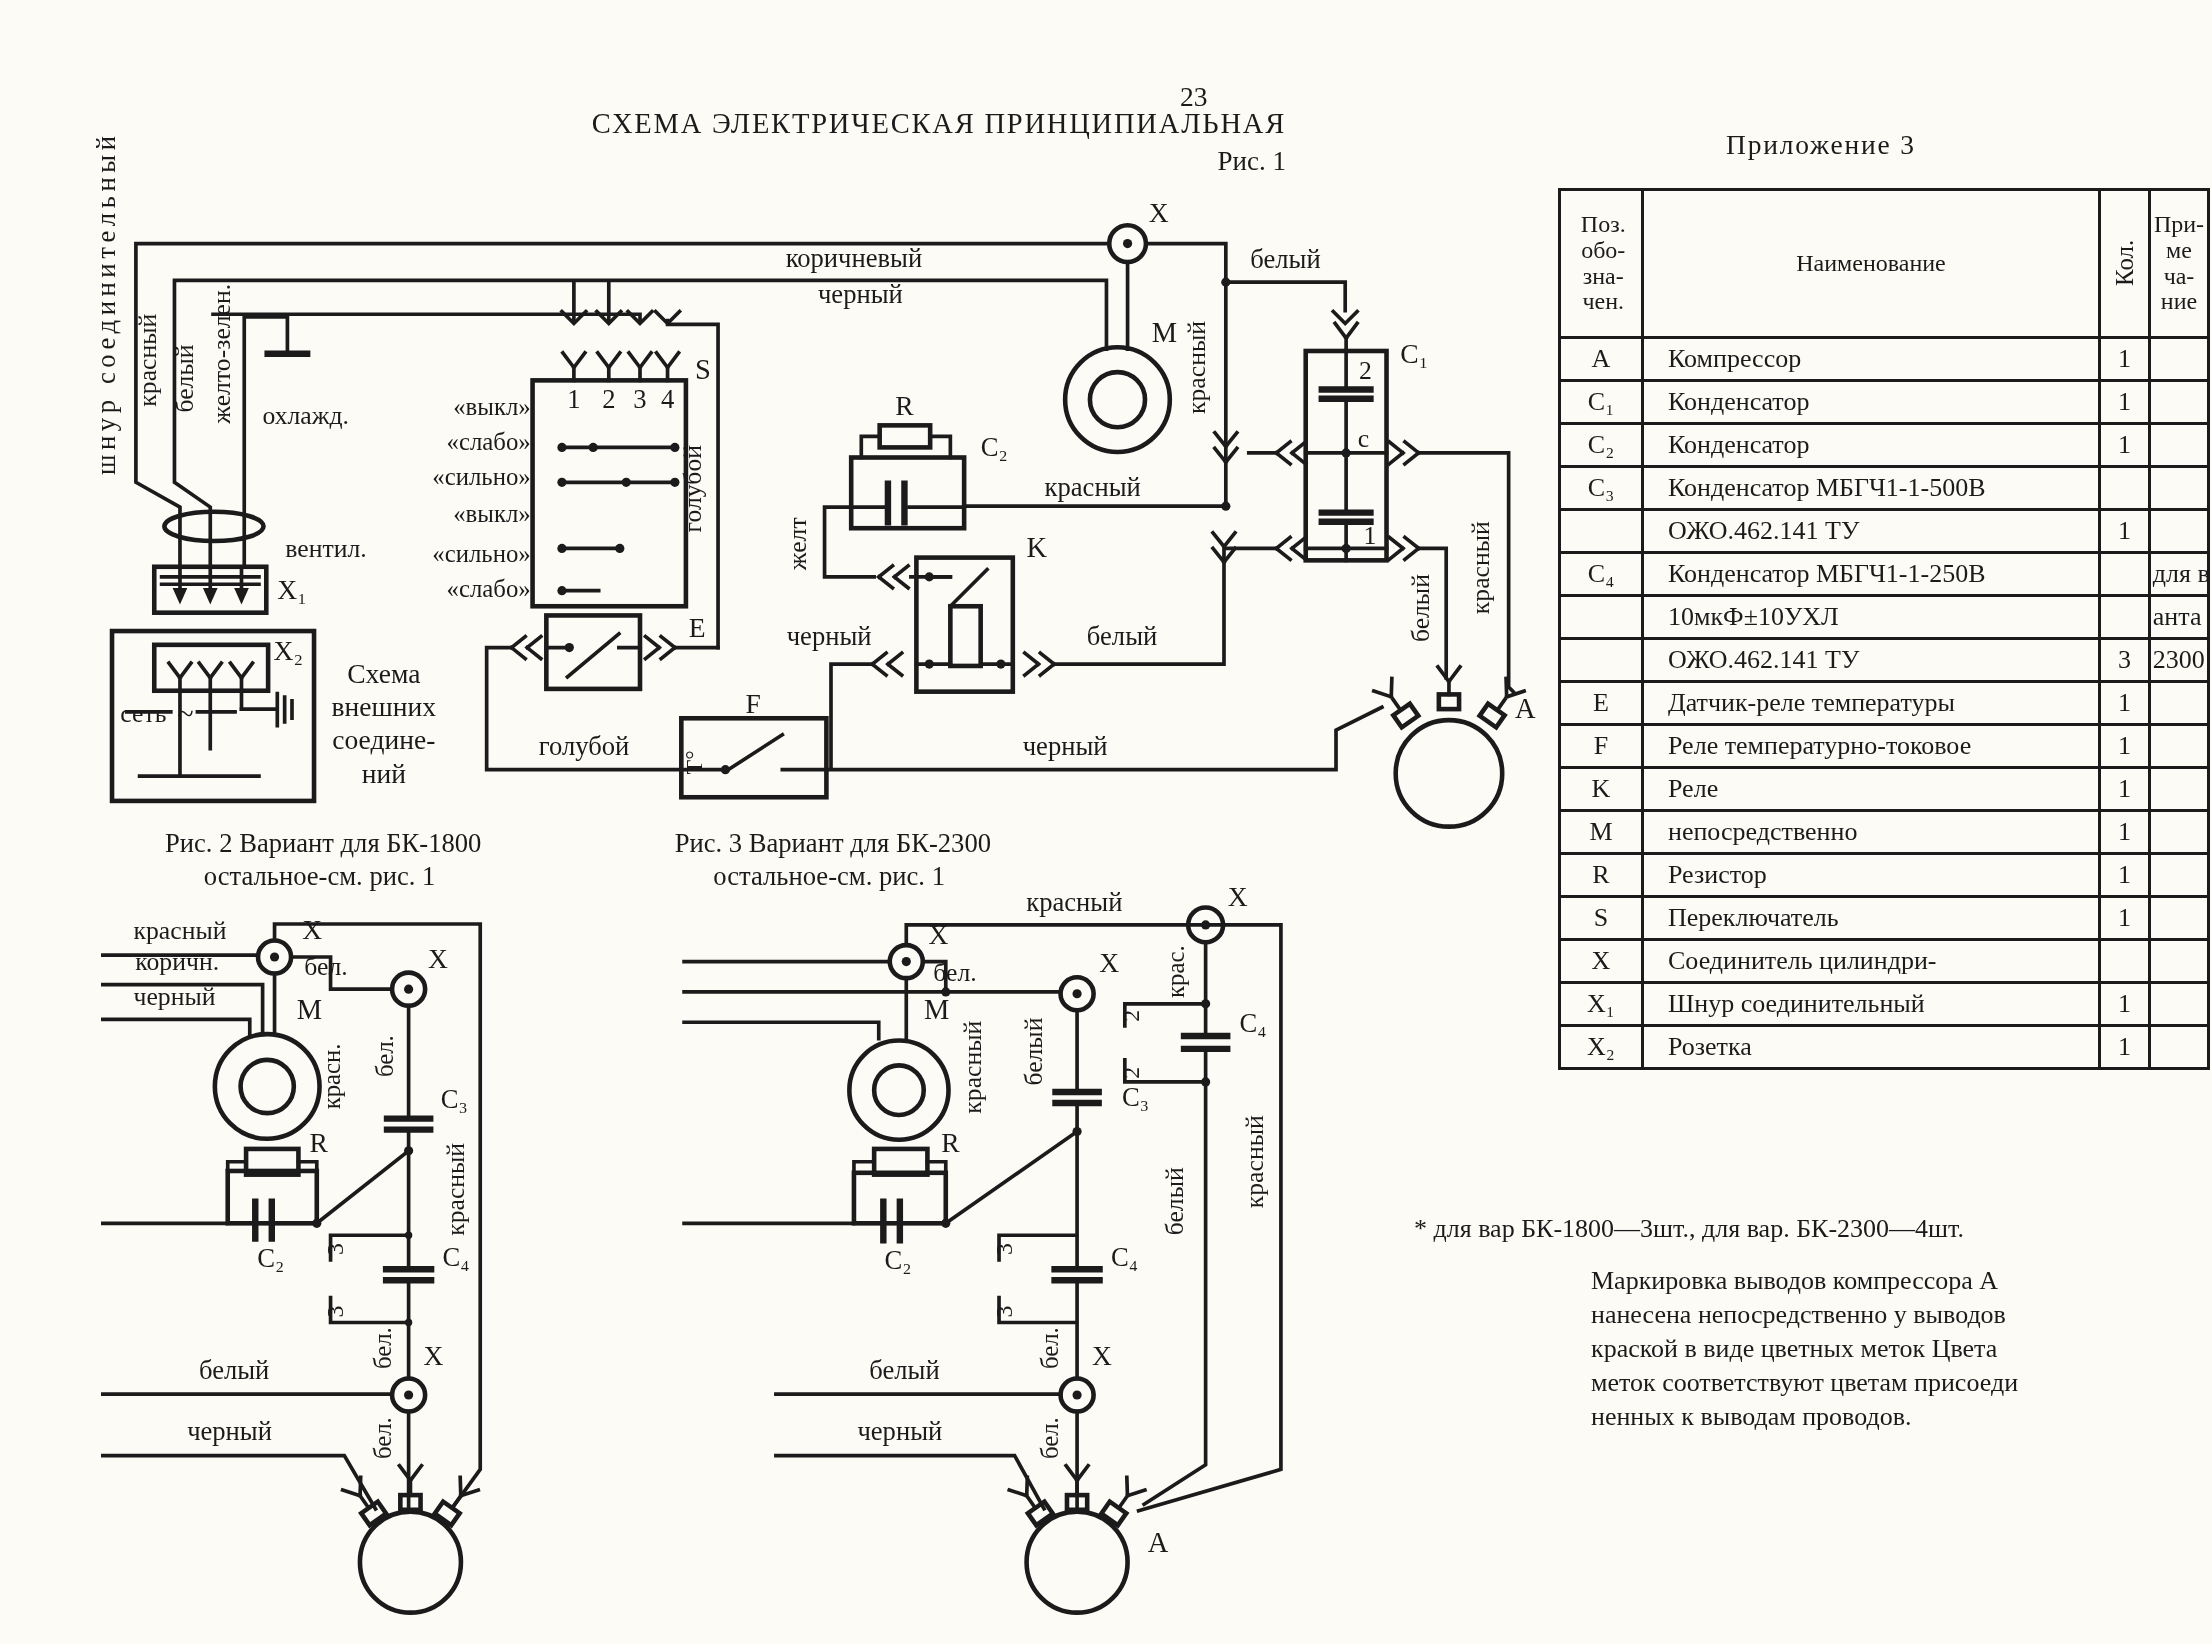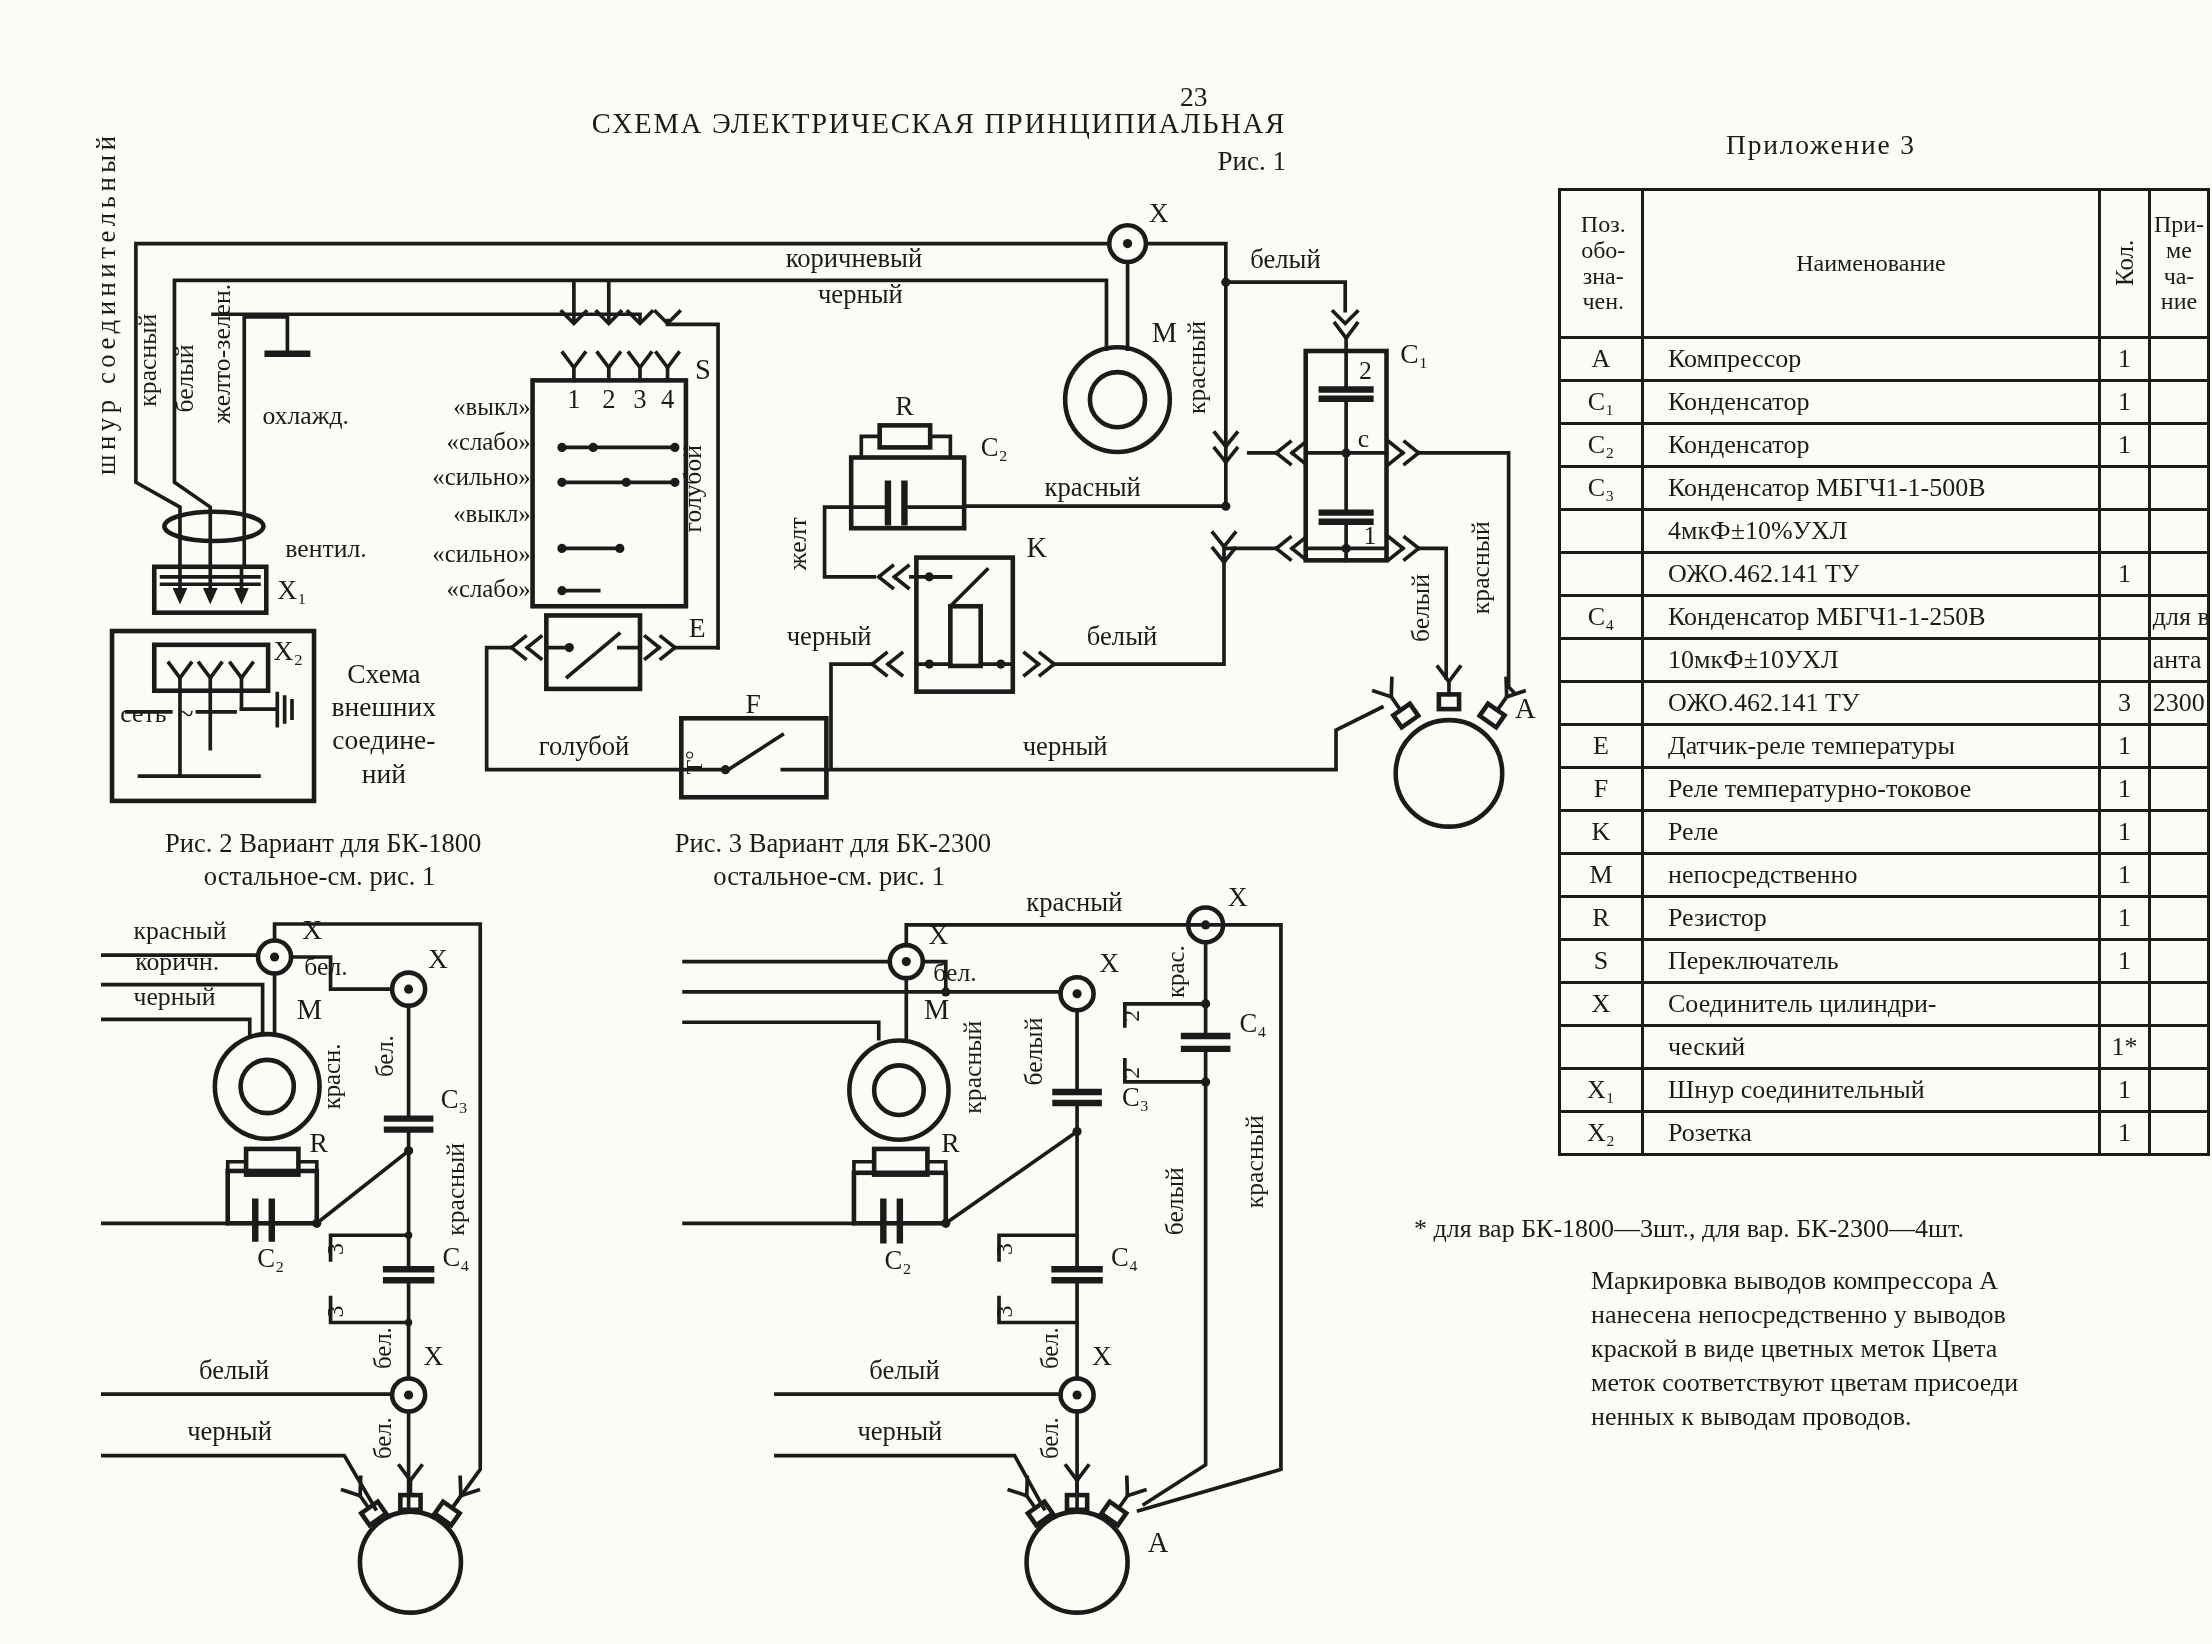--- a/index.html
+++ b/index.html
@@ -414,26 +414,20 @@
           <td class="c3"></td>
         </tr>
         <tr>
           <td class="c0">C₃</td>
           <td class="c1">Конденсатор МБГЧ1-1-500В</td>
           <td class="c2"></td>
           <td class="c3"></td>
         </tr>
         <tr>
           <td class="c0"></td>
-          <td class="c1">4мкФ±10%УХЛ</td>
-          <td class="c2"></td>
-          <td class="c3"></td>
-        </tr>
-        <tr>
-          <td class="c0"></td>
           <td class="c1">ОЖО.462.141 ТУ</td>
           <td class="c2">1</td>
           <td class="c3"></td>
         </tr>
         <tr>
           <td class="c0">C₄</td>
           <td class="c1">Конденсатор МБГЧ1-1-250В</td>
           <td class="c2"></td>
           <td class="c3">для вари</td>
         </tr>
@@ -482,26 +476,20 @@
         <tr>
           <td class="c0">S</td>
           <td class="c1">Переключатель</td>
           <td class="c2">1</td>
           <td class="c3"></td>
         </tr>
         <tr>
           <td class="c0">X</td>
           <td class="c1">Соединитель цилиндри-</td>
           <td class="c2"></td>
-          <td class="c3"></td>
-        </tr>
-        <tr>
-          <td class="c0"></td>
-          <td class="c1">ческий</td>
-          <td class="c2">1*</td>
           <td class="c3"></td>
         </tr>
         <tr>
           <td class="c0">X₁</td>
           <td class="c1">Шнур соединительный</td>
           <td class="c2">1</td>
           <td class="c3"></td>
         </tr>
         <tr>
           <td class="c0">X₂</td>

